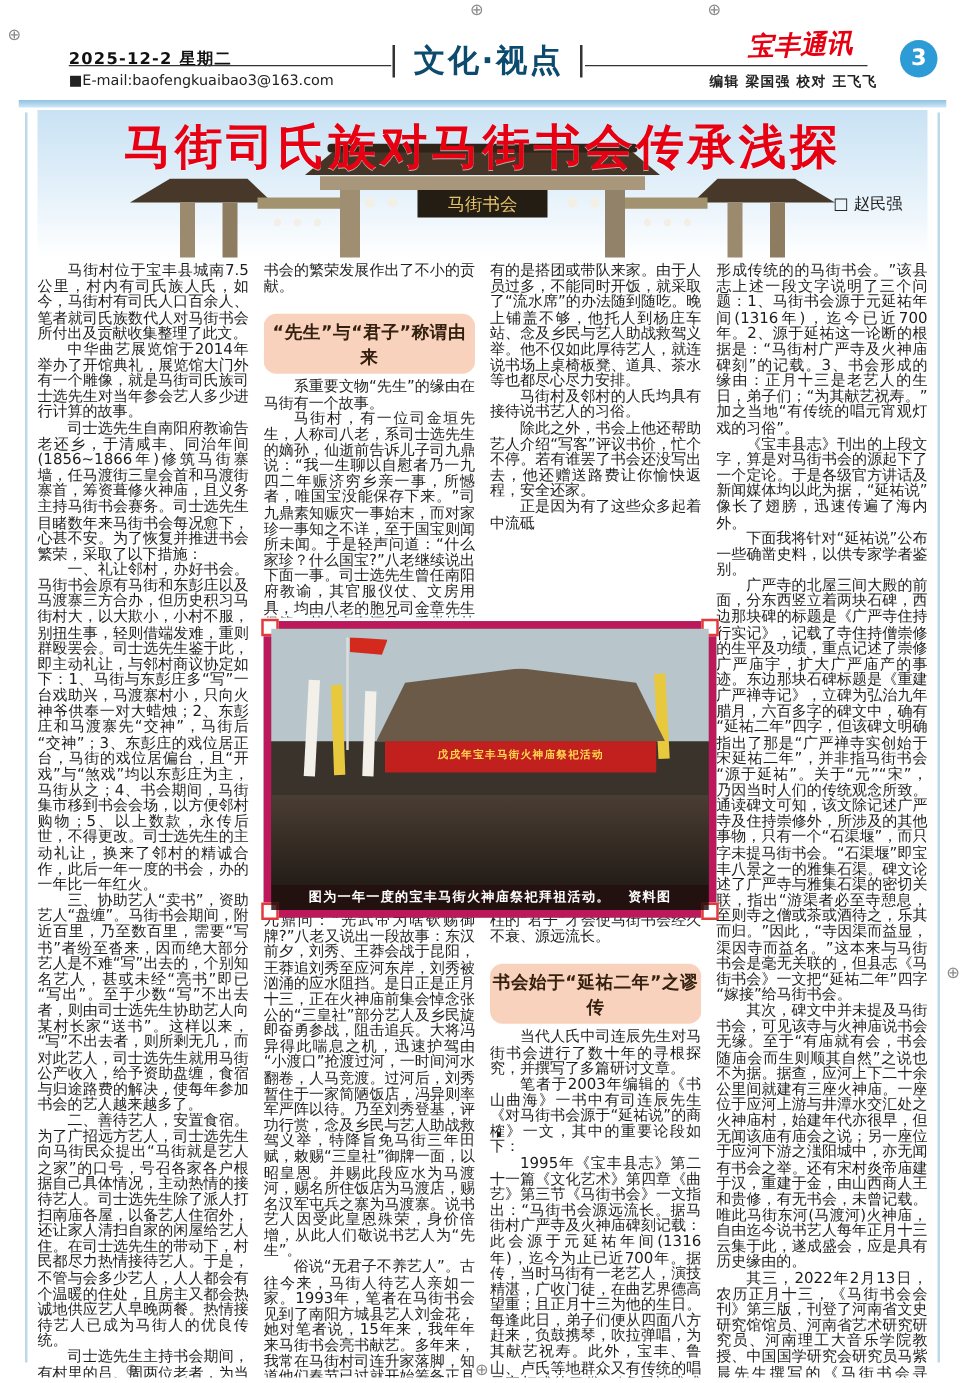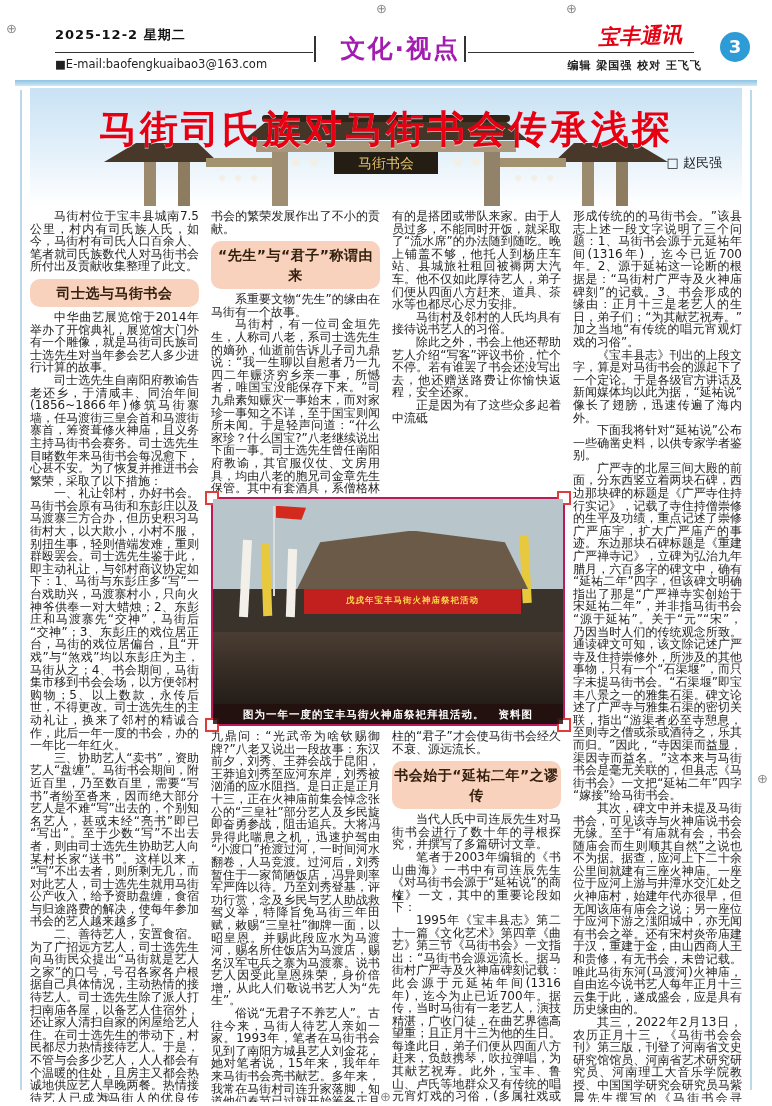--- a/index.html
+++ b/index.html
@@ -7,54 +7,54 @@
     width:772px;height:1106px;position:relative;background:#ffffff;
     font-family:"DejaVu Sans","Liberation Sans",sans-serif;
     overflow:hidden;color:#1e1e1e;
   }
   
   .reg{position:absolute;color:#8a8a8a;font-size:13px;line-height:1;}
   
   .edge-rule{position:absolute;width:2px;background:#bcd9ec;}
   
   .masthead{position:absolute;left:0;top:22px;width:772px;height:56px;}
-  .mh-date{position:absolute;left:55px;top:4px;font-size:13px;font-weight:bold;letter-spacing:1px;color:#111;}
+  .mh-date{position:absolute;left:55px;top:16px;font-size:13px;font-weight:bold;letter-spacing:1px;color:#111;}
   .mh-rule-left{position:absolute;left:55px;top:30px;width:258px;height:1px;background:#333;}
   .mh-email{position:absolute;left:55px;top:35px;font-size:11.5px;color:#222;}
   .mh-tick{position:absolute;top:14px;width:2px;height:26px;background:#333;}
-  .mh-section{position:absolute;left:322px;top:10px;width:138px;text-align:right;
-    font-size:25px;font-weight:bold;color:#a21caf;letter-spacing:2px;}
+  .mh-section{position:absolute;left:322px;top:10px;width:138px;text-align:center;
+    font-size:25px;font-weight:bold;color:#0c4a6e;letter-spacing:2px;}
   .mh-rule-right{position:absolute;left:468px;top:30px;width:226px;height:1px;background:#333;}
   .mh-paper{position:absolute;left:576px;top:0px;width:128px;text-align:center;
     font-family:"DejaVu Serif","Liberation Serif",serif;font-style:italic;font-weight:bold;
     font-size:21px;color:#e60012;transform:rotate(-2deg);}
   .mh-staff{position:absolute;left:492px;top:36px;width:210px;text-align:right;
     font-size:11px;font-weight:bold;color:#222;letter-spacing:1px;}
   .mh-pageno{position:absolute;left:720px;top:10px;width:30px;height:30px;border-radius:50%;
     background:#2d9bd6;color:#fff;font-size:18px;font-weight:bold;text-align:center;line-height:30px;}
   .blue-bar{position:absolute;left:15px;top:80px;width:742px;height:6px;
     background:linear-gradient(#8fc2e2,#cfe7f6);}
   
   .banner{position:absolute;left:30px;top:88px;width:712px;height:118px;
     background:linear-gradient(#c9e2f4 0%,#e4f1fa 55%,#ffffff 100%);overflow:hidden;}
-  .banner-title{position:absolute;left:0;top:16px;width:100%;text-align:center;
+  .banner-title{position:absolute;left:0;top:4px;width:100%;text-align:center;
     font-size:38px;font-weight:bold;color:#e60012;letter-spacing:3px;
     text-shadow:0 1px 0 rgba(255,255,255,.6);}
   .banner-author{position:absolute;right:20px;top:66px;font-size:13px;color:#222;}
   .arch{position:absolute;left:50%;bottom:-4px;transform:translateX(-50%);}
   
   .body-area{position:absolute;left:30px;top:210px;width:712px;height:892px;}
   .col{position:absolute;width:169px;overflow:hidden;}
   .para{margin:0;text-align:justify;text-indent:2em;font-size:12px;line-height:12.6px;color:#1e1e1e;}
   .para.cont{text-indent:0;}
-  .sec-head{margin:6px 0 4px;background:#f8d2bd;border-radius:10px;text-align:center;padding:4px 2px;}
+  .sec-head{margin:16px 0 4px;background:#f8d2bd;border-radius:10px;text-align:center;padding:4px 2px;}
   .sec-head span{font-weight:bold;font-size:14px;color:#34200f;letter-spacing:0.5px;}
   
   .photo{position:absolute;left:181px;top:287px;width:350px;height:225px;
-    border:2px solid #be185d;background:#3a332c;overflow:visible;}
+    border:6px solid #be185d;background:#3a332c;overflow:visible;}
   .photo .corner{position:absolute;width:10px;height:10px;border:2px solid #e23b3b;background:#fff;}
   .c-tl{left:-8px;top:-8px;} .c-tr{right:-8px;top:-8px;}
   .c-bl{left:-8px;bottom:-8px;} .c-br{right:-8px;bottom:-8px;}
   .ph-sky{position:absolute;left:0;top:0;width:100%;height:40%;background:#b8c6cc;}
   .ph-roof{position:absolute;left:24%;top:14%;width:66%;height:26%;background:#6b5a48;
     clip-path:polygon(0 100%,10% 20%,50% 0,90% 20%,100% 100%);}
   .ph-banner{position:absolute;left:26%;top:40%;width:62%;height:11%;background:#c21f1f;
     color:#ffd84d;font-size:8.5px;font-weight:bold;text-align:center;line-height:2.6;
     letter-spacing:1px;overflow:hidden;}
   .ph-crowd{position:absolute;left:0;bottom:20px;width:100%;height:32%;
@@ -134,40 +134,39 @@
     <rect x="206" y="42" width="16" height="58" fill="#9f8e72"></rect>
     <rect x="418" y="42" width="16" height="58" fill="#93826a"></rect>
   </svg>
   <div class="banner-title">马街司氏族对马街书会传承浅探</div>
   <div class="banner-author">□ 赵民强</div>
 </div>
 
 <div class="body-area">
   <div class="col" style="left:0;   top:0;    height:892px;">
       <p class="para">马街村位于宝丰县城南7.5公里，村内有司氏族人氏，如今，马街村有司氏人口百余人、笔者就司氏族数代人对马街书会所付出及贡献收集整理了此文。</p>
-      <div class="sec-head"><span>司士选与马街书会</span></div>
       <p class="para">中华曲艺展览馆于2014年举办了开馆典礼，展览馆大门外有一个雕像，就是马街司氏族司士选先生对当年参会艺人多少进行计算的故事。</p>
       <p class="para">司士选先生自南阳府教谕告老还乡，于清咸丰、同治年间(1856~1866年)修筑马街寨墙，任马渡街三皇会首和马渡街寨首，筹资葺修火神庙，且义务主持马街书会赛务。司士选先生目睹数年来马街书会每况愈下，心甚不安。为了恢复并推进书会繁荣，采取了以下措施：</p>
       <p class="para">一、礼让邻村，办好书会。马街书会原有马街和东彭庄以及马渡寨三方合办，但历史积习马街村大，以大欺小，小村不服，别扭生事，轻则借端发难，重则群殴罢会。司士选先生鉴于此，即主动礼让，与邻村商议协定如下：1、马街与东彭庄多“写”一台戏助兴，马渡寨村小，只向火神爷供奉一对大蜡烛；2、东彭庄和马渡寨先“交神”，马街后“交神”；3、东彭庄的戏位居正台，马街的戏位居偏台，且“开戏”与“煞戏”均以东彭庄为主，马街从之；4、书会期间，马街集市移到书会会场，以方便邻村购物；5、以上数款，永传后世，不得更改。司士选先生的主动礼让，换来了邻村的精诚合作，此后一年一度的书会，办的一年比一年红火。</p>
       <p class="para">三、协助艺人“卖书”，资助艺人“盘缠”。马街书会期间，附近百里，乃至数百里，需要“写书”者纷至沓来，因而绝大部分艺人是不难“写”出去的，个别知名艺人，甚或未经“亮书”即已“写出”。至于少数“写”不出去者，则由司士选先生协助艺人向某村长家“送书”。这样以来，“写”不出去者，则所剩无几，而对此艺人，司士选先生就用马街公产收入，给予资助盘缠，食宿与归途路费的解决，使每年参加书会的艺人越来越多了。</p>
       <p class="para">二、善待艺人，安置食宿。为了广招远方艺人，司士选先生向马街民众提出“马街就是艺人之家”的口号，号召各家各户根据自己具体情况，主动热情的接待艺人。司士选先生除了派人打扫南庙各屋，以备艺人住宿外，还让家人清扫自家的闲屋给艺人住。在司士选先生的带动下，村民都尽力热情接待艺人。于是，不管与会多少艺人，人人都会有个温暖的住处，且房主又都会热诚地供应艺人早晚两餐。热情接待艺人已成为马街人的优良传统。</p>
       <p class="para">司士选先生主持书会期间，有村里的吕、周两位老者，为当年书会究竟有多少艺人参加争论不休，终至打赌。吕公说不超过八百人，周公说至少也有一千人。两人回去找司士选先生评判。司士选先生安顿好二人的烟茶后，当即派人去会上，向每位艺人收一枚小钱，以作“敬神”之资。收后一清点，共计二千六百九十八枚小钱。老翁打赌，虽系笑谈，但二千六百九十八枚小钱却说明了一个问题，司士选先生对马街</p>
     </div>
   <div class="col" style="left:181px;top:0;   height:284px;">
       <p class="para cont">书会的繁荣发展作出了不小的贡献。</p>
       <div class="sec-head"><span>“先生”与“君子”称谓由来</span></div>
       <p class="para">系重要文物“先生”的缘由在马街有一个故事。</p>
       <p class="para">马街村，有一位司金垣先生，人称司八老，系司士选先生的嫡孙，仙逝前告诉儿子司九鼎说：“我一生聊以自慰者乃一九四二年赈济穷乡亲一事，所憾者，唯国宝没能保存下来。”司九鼎素知赈灾一事始末，而对家珍一事知之不详，至于国宝则闻所未闻。于是轻声问道：“什么家珍？什么国宝?”八老继续说出下面一事。司士选先生曾任南阳府教谕，其官服仪仗、文房用具，均由八老的胞兄司金章先生保管。其中有套酒具，系僧格林沁亲王所赠，能识毒酒，乃稀世珍宝；一方端砚，乃上乘精品；另有汉光武帝敕赐“三皇社”牌一块，系重要文物。日本侵略者践踏马街后，上述物品荡然无存。当时民众大都逃避，估计不会被民众所盗，很可能是被日军或劫或毁。司</p>
     </div>
   <div class="col" style="left:181px;top:520px;height:372px;">
       <p class="para cont">九鼎问：“光武帝为啥钦赐御牌?”八老又说出一段故事：东汉前夕，刘秀、王莽会战于昆阳，王莽追刘秀至应河东岸，刘秀被汹涌的应水阻挡。是日正是正月十三，正在火神庙前集会悼念张公的“三皇社”部分艺人及乡民旋即奋勇参战，阻击追兵。大将冯异得此喘息之机，迅速护驾由“小渡口”抢渡过河，一时间河水翻卷，人马竞渡。过河后，刘秀暂住于一家简陋饭店，冯异则率军严阵以待。乃至刘秀登基，评功行赏，念及乡民与艺人助战救驾义举，特降旨免马街三年田赋，敕赐“三皇社”御牌一面，以昭皇恩。并赐此段应水为马渡河，赐名所住饭店为马渡店，赐名汉军屯兵之寨为马渡寨。说书艺人因受此皇恩殊荣，身价倍增，从此人们敬说书艺人为“先生”。</p>
       <p class="para">俗说“无君子不养艺人”。古往今来，马街人待艺人亲如一家。1993年，笔者在马街书会见到了南阳方城县艺人刘金花，她对笔者说，15年来，我年年来马街书会亮书献艺。多年来，我常在马街村司连升家落脚，知道他们春节已过就开始筹备正月十三会和接待说书艺人事务。整理住处、租借铺盖、买碗添筷、割肉蒸馍、磨面买菜等。记得1982年，在他家吃住的艺人竟达17个县市之多。同行辈有的三五人，</p>
     </div>
   <div class="col" style="left:362px;top:0;   height:284px;">
-      <p class="para cont">有的是搭团或带队来家。由于人员过多，不能同时开饭，就采取了“流水席”的办法随到随吃。晚上铺盖不够，他托人到杨庄车站、县城旅社租回被褥两大汽车。他不仅如此厚待艺人，弟子们便从四面八方赶来、道具、茶水等也都尽心尽力安排。</p>
+      <p class="para cont">有的是搭团或带队来家。由于人员过多，不能同时开饭，就采取了“流水席”的办法随到随吃。晚上铺盖不够，他托人到杨庄车站、念及乡民与艺人助战救驾义举。他不仅如此厚待艺人，就连说书场上桌椅板凳、道具、茶水等也都尽心尽力安排。</p>
       <p class="para">马街村及邻村的人氏均具有接待说书艺人的习俗。</p>
       <p class="para">除此之外，书会上他还帮助艺人介绍“写客”评议书价，忙个不停。若有谁罢了书会还没写出去，他还赠送路费让你愉快返程，安全还家。</p>
       <p class="para">正是因为有了这些众多起着中流砥</p>
     </div>
   <div class="col" style="left:362px;top:520px;height:372px;">
       <p class="para cont">柱的“君子”才会使马街书会经久不衰、源远流长。</p>
       <div class="sec-head"><span>书会始于“延祐二年”之谬传</span></div>
       <p class="para">当代人氏中司连辰先生对马街书会进行了数十年的寻根探究，并撰写了多篇研讨文章。</p>
       <p class="para">笔者于2003年编辑的《书山曲海》一书中有司连辰先生《对马街书会源于“延祐说”的商榷》一文，其中的重要论段如下：</p>
       <p class="para">1995年《宝丰县志》第二十一篇《文化艺术》第四章《曲艺》第三节《马街书会》一文指出：“马街书会源远流长。据马街村广严寺及火神庙碑刻记载：此会源于元延祐年间(1316年)，迄今为止已近700年。据传，当时马街有一老艺人，演技精湛，广收门徒，在曲艺界德高望重；且正月十三为他的生日。每逢此日，弟子们便从四面八方赶来，负鼓携琴，吹拉弹唱，为其献艺祝寿。此外，宝丰、鲁山、卢氏等地群众又有传统的唱元宵灯戏的习俗，(多属社戏或还愿戏)；城镇神社或乡绅富户多请大戏班演唱，而绝大多数的村社和小户亦多请廉价的弦子书应景，借以助兴。这种风俗在豫西一带极为盛行，而马街书会恰逢元宵灯节之前，故年复一年，相沿成习，遂</p>

